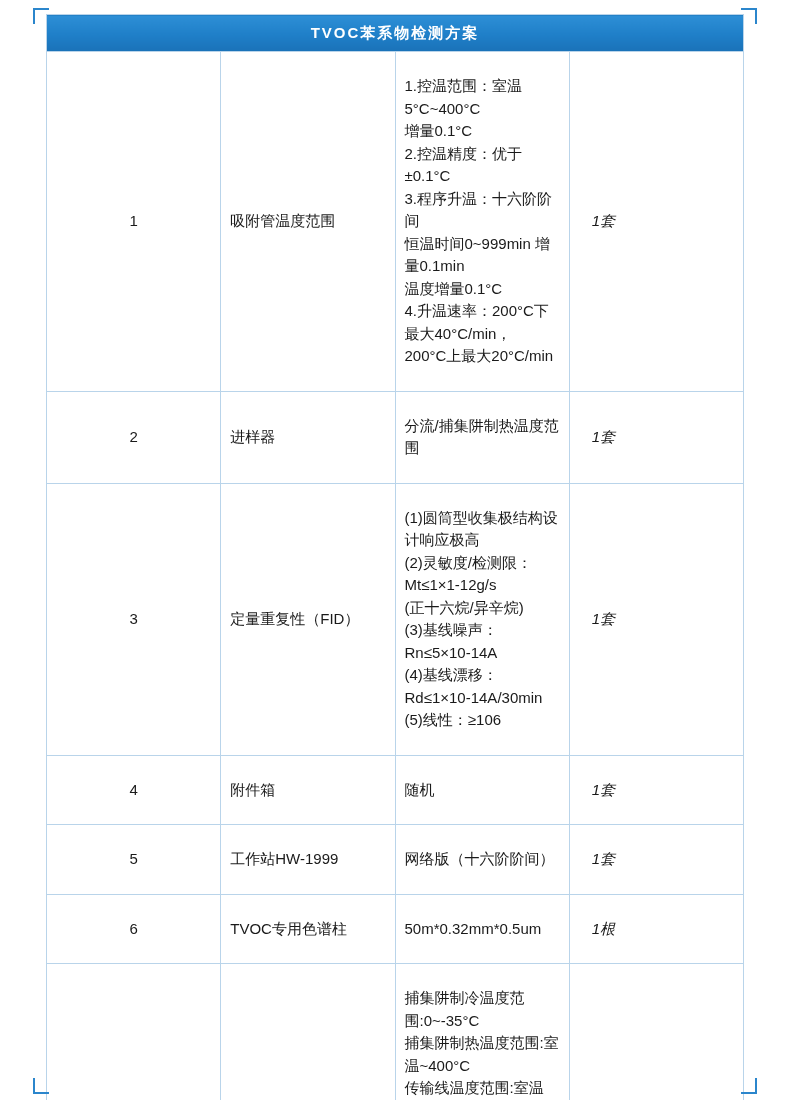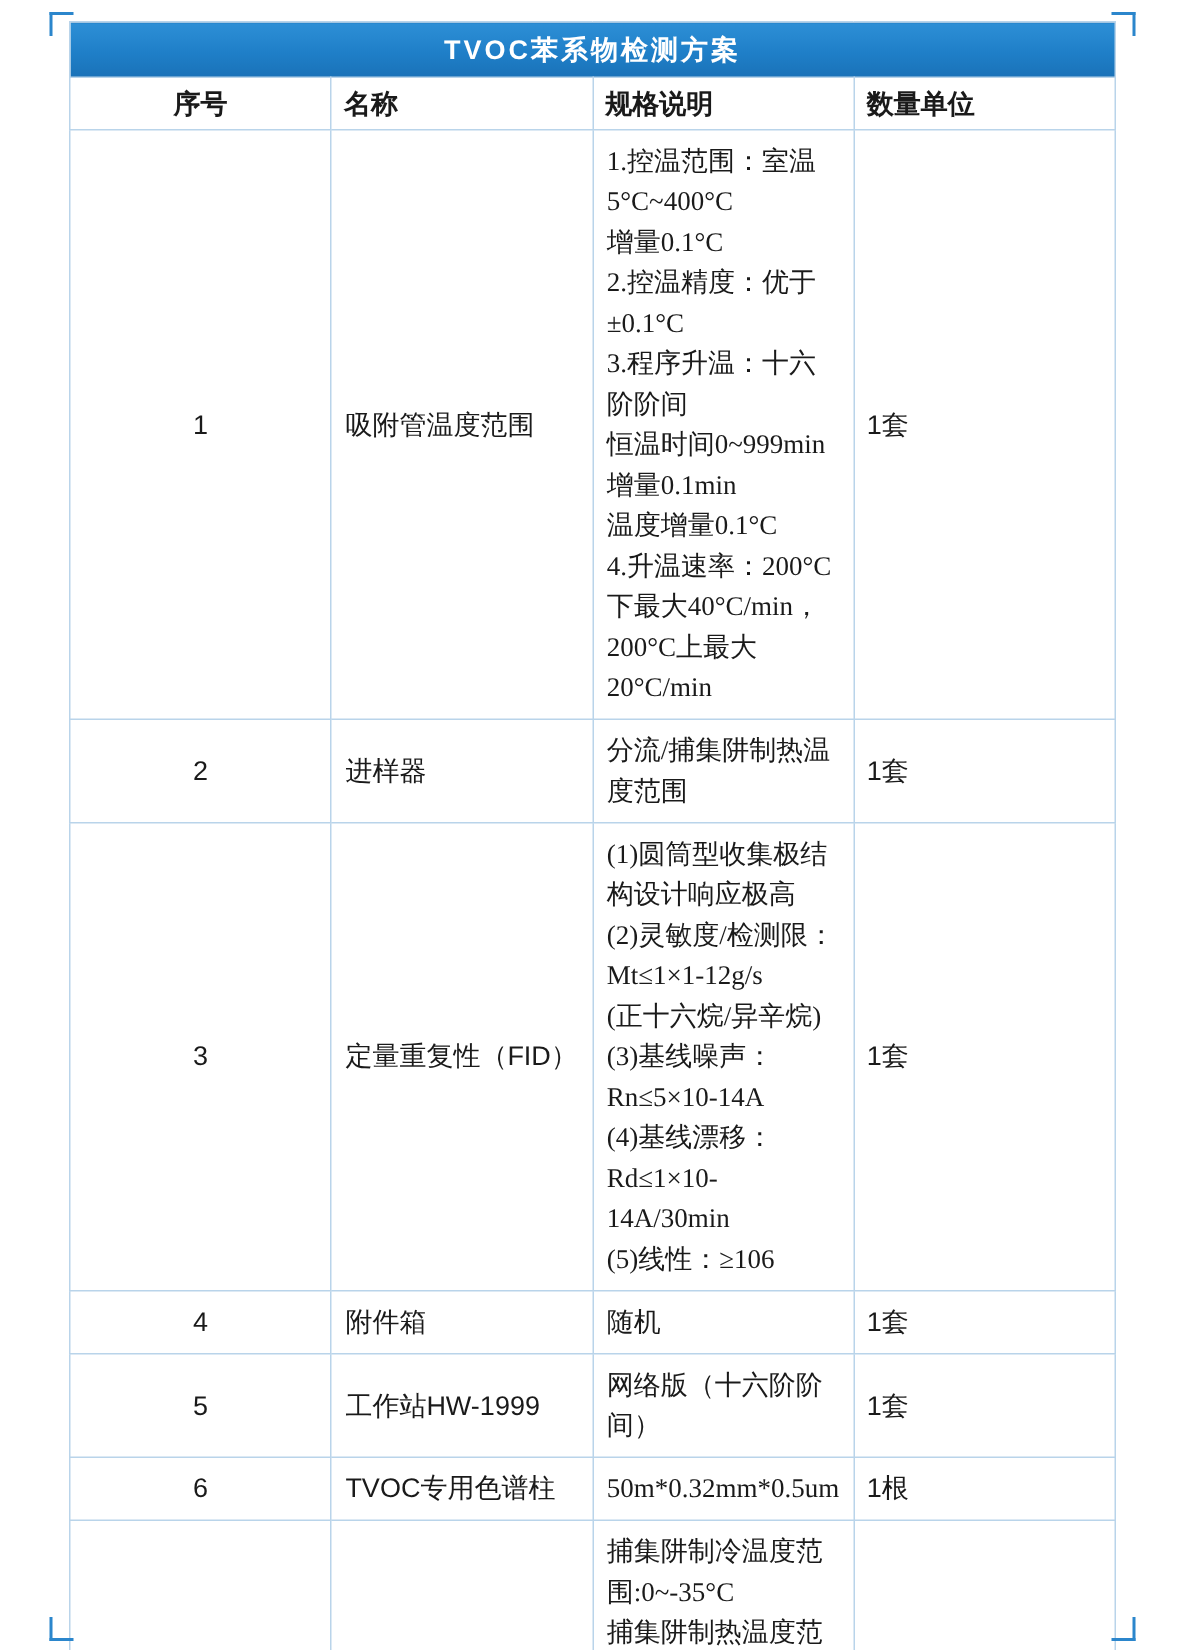--- a/index.html
+++ b/index.html
@@ -35,21 +35,21 @@
     text-align: center;
     letter-spacing: 2px;
     height: 36px;
     padding: 0;
     border: 1px solid #1a72b8;
   }
   .spec-table th,
   .spec-table td {
     border: 1px solid #b9d4ea;
     vertical-align: middle;
-    font-size: 18px;
+    font-size: 15px;
     line-height: 1.5;
   }
   thead th {
     background: #ffffff;
     font-weight: bold;
     font-size: 15px;
     height: 28px;
     padding: 3px 8px;
     text-align: left;
     border-top: 1px solid #1a72b8;
@@ -68,25 +68,25 @@
     width: 108px;
   }
   td {
     padding: 5px 9px;
   }
   td.col-no {
     padding: 5px 2px;
   }
   td.col-spec {
     white-space: pre-line;
-    padding: 7px 9px;
-    font-family: Liberation Serif, serif;
+    padding: 23px 9px;
   }
   td.col-qty {
-    padding-left: 8px;
+    padding-left: 22px;
+    font-style: italic;
   }
   tbody tr:nth-child(odd) td {
     background: #ffffff;
   }
   tbody tr td {
     background: #ffffff;
   }
   .corner-tl, .corner-tr, .corner-bl, .corner-br {
     position: absolute;
     width: 14px;
@@ -104,26 +104,20 @@
 <div class="corner-tl"></div>
 <div class="corner-tr"></div>
 <div class="corner-bl"></div>
 <div class="corner-br"></div>
 
 <div class="page">
   <table class="spec-table">
     <thead>
       <tr>
         <th class="title-bar" colspan="4">TVOC苯系物检测方案</th>
-      </tr>
-      <tr>
-        <th class="col-no">序号</th>
-        <th class="col-name">名称</th>
-        <th class="col-spec">规格说明</th>
-        <th class="col-qty">数量单位</th>
       </tr>
     </thead>
     <tbody>
       <tr>
         <td class="col-no">1</td>
         <td class="col-name">吸附管温度范围</td>
         <td class="col-spec">1.控温范围：室温 5°C~400°C
 增量0.1°C
 2.控温精度：优于±0.1°C
 3.程序升温：十六阶阶间

